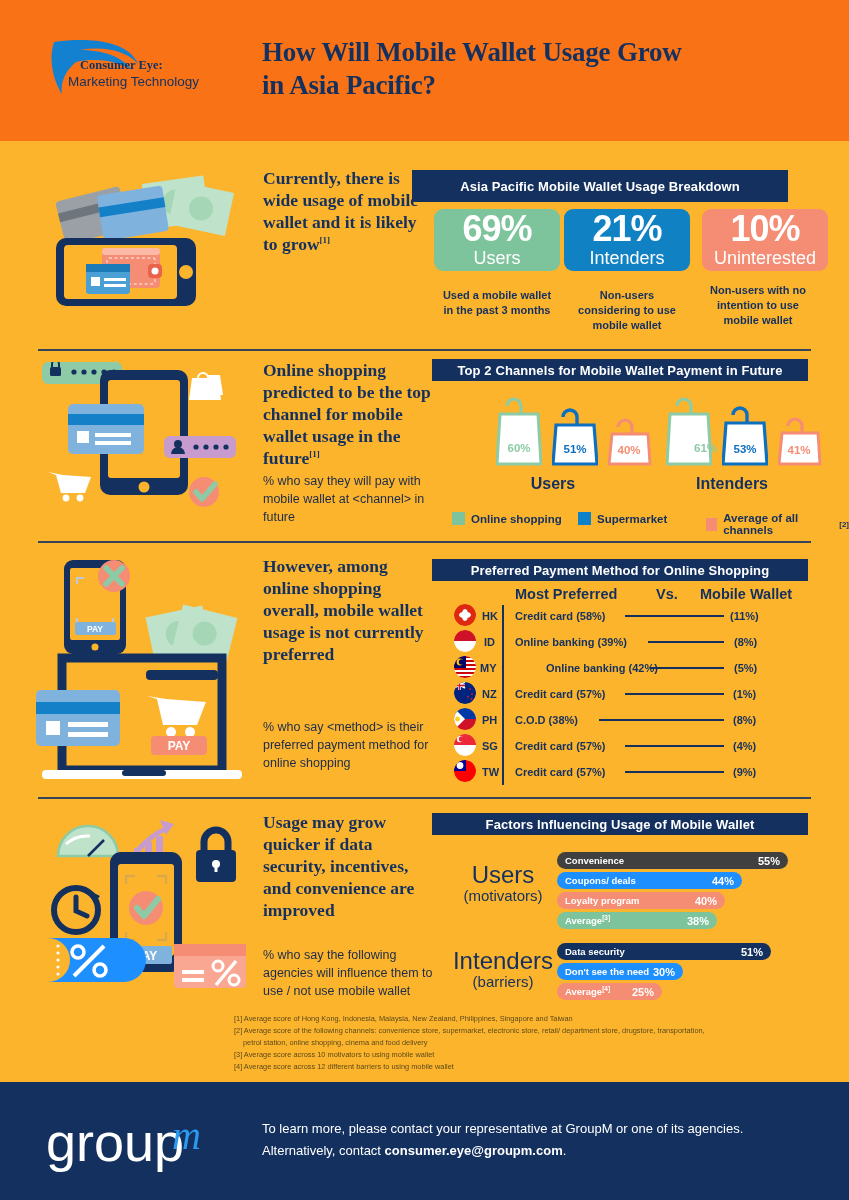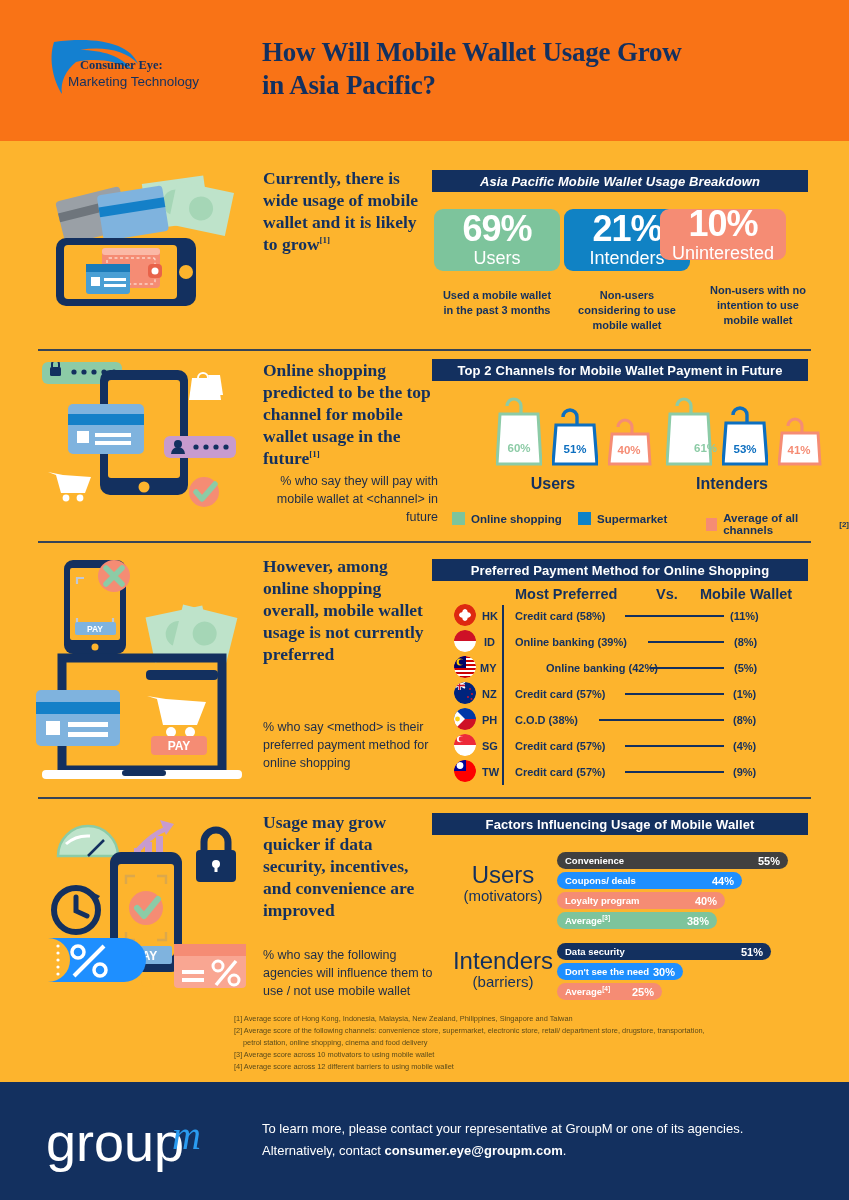--- a/index.html
+++ b/index.html
@@ -148,31 +148,31 @@
         <rect x="53" y="105" width="9" height="9" fill="#fff"></rect>
         <rect x="66" y="106" width="22" height="3" fill="#fff"></rect>
         <rect x="66" y="112" width="22" height="3" fill="#fff"></rect>
       </svg>
     </div>
 
     <div class="lead" style="left:263px; top:168px;">
       <span>Currently, there is wide usage of mobile wallet and it is likely to grow</span><sup>[1]</sup>
     </div>
 
-    <div class="band" style="left:432px; top:170px; width:376px; height:22px;font-style:italic;">Asia Pacific Mobile Wallet Usage Breakdown</div>
+    <div class="band" style="left:412px; top:170px; width:376px; height:32px;">Asia Pacific Mobile Wallet Usage Breakdown</div>
 
     <div class="statbox" style="left:434px; top:209px; width:126px; height:62px; background:#7DC49C;">
       <div class="pct">69%</div>
       <div class="nm">Users</div>
     </div>
     <div class="statbox" style="left:564px; top:209px; width:126px; height:62px; background:#1082C4;">
       <div class="pct">21%</div>
       <div class="nm">Intenders</div>
     </div>
-    <div class="statbox" style="left:660px; top:209px; width:126px; height:51px; background:#F58C74;">
+    <div class="statbox" style="left:702px; top:209px; width:126px; height:62px; background:#F58C74;">
       <div class="pct">10%</div>
       <div class="nm">Uninterested</div>
     </div>
 
     <div class="statcap" style="left:441px; top:288px; width:112px;">Used a mobile wallet in the past 3 months</div>
     <div class="statcap" style="left:571px; top:288px; width:112px;">Non-users considering to use mobile wallet</div>
     <div class="statcap" style="left:701px; top:283px; width:114px;">Non-users with no intention to use mobile wallet</div>
 
     <div class="divider" style="top:349px;"></div>
   </div>
@@ -221,21 +221,21 @@
         </g>
 
         <circle cx="168" cy="130" r="15" fill="#F58C74"></circle>
         <path d="M160 130 l6 7 l13 -15" fill="none" stroke="#8CCBA6" stroke-width="5.5" stroke-linecap="round" stroke-linejoin="round"></path>
       </svg>
     </div>
 
     <div class="lead" style="left:263px; top:360px;">
       <span>Online shopping predicted to be the top channel for mobile wallet usage in the future</span><sup>[1]</sup>
     </div>
-    <div class="sublabel" style="left:263px; top:472px;text-align:right;">% who say they will pay with mobile wallet at &lt;channel&gt; in future</div>
+    <div class="sublabel" style="left:263px; top:472px;">% who say they will pay with mobile wallet at &lt;channel&gt; in future</div>
 
     <div class="band" style="left:432px; top:359px; width:376px; height:22px;">Top 2 Channels for Mobile Wallet Payment in Future</div>
 
     <div class="bag" style="left:496px; top:394px;">
       <svg width="46" height="72" viewBox="0 0 46 72">
         <path d="M11 12 a7 7 0 0 1 14 0 v10" fill="none" stroke="#8CCBA6" stroke-width="3.2"></path>
         <circle cx="11" cy="24" r="2.8" fill="#8CCBA6"></circle>
           <circle cx="25" cy="24" r="2.8" fill="#8CCBA6"></circle>
         <path d="M4 20 h38 l3 50 h-44 z" fill="#fff" stroke="#8CCBA6" stroke-width="3"></path>
       </svg>

